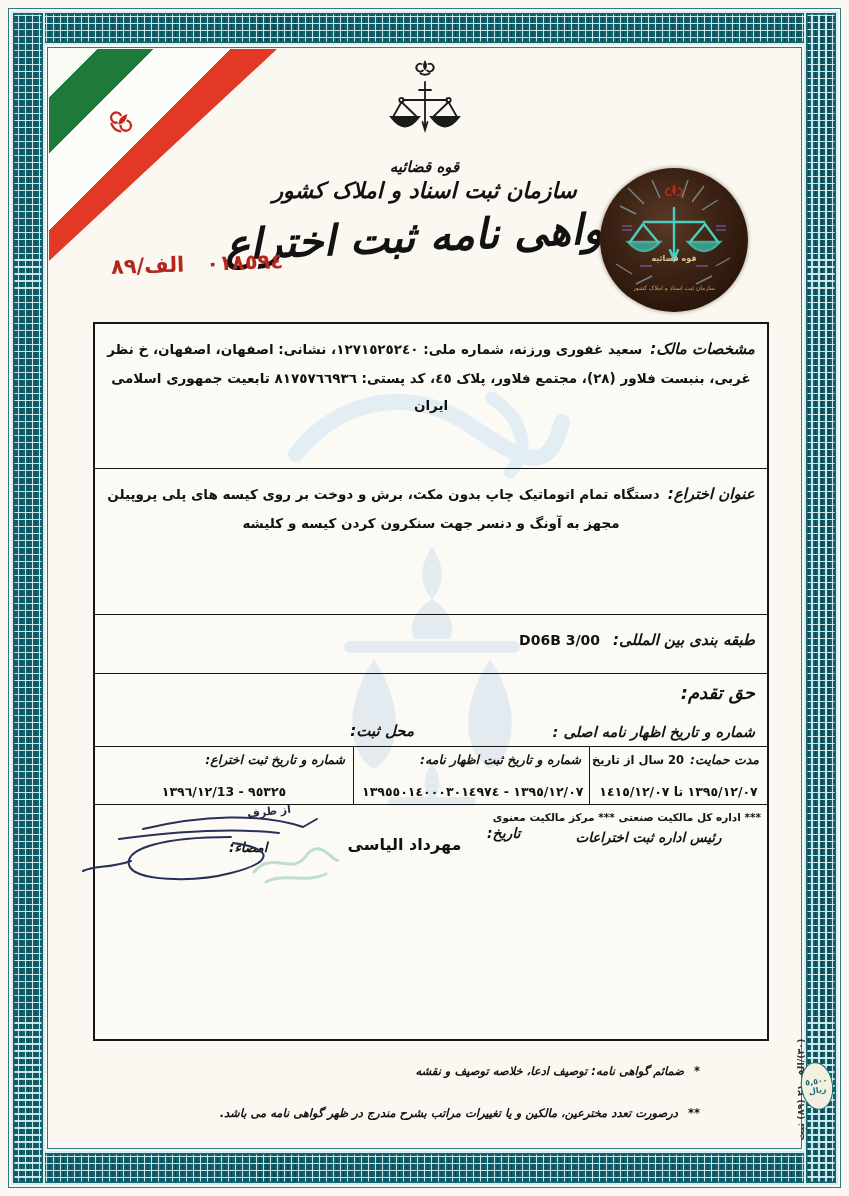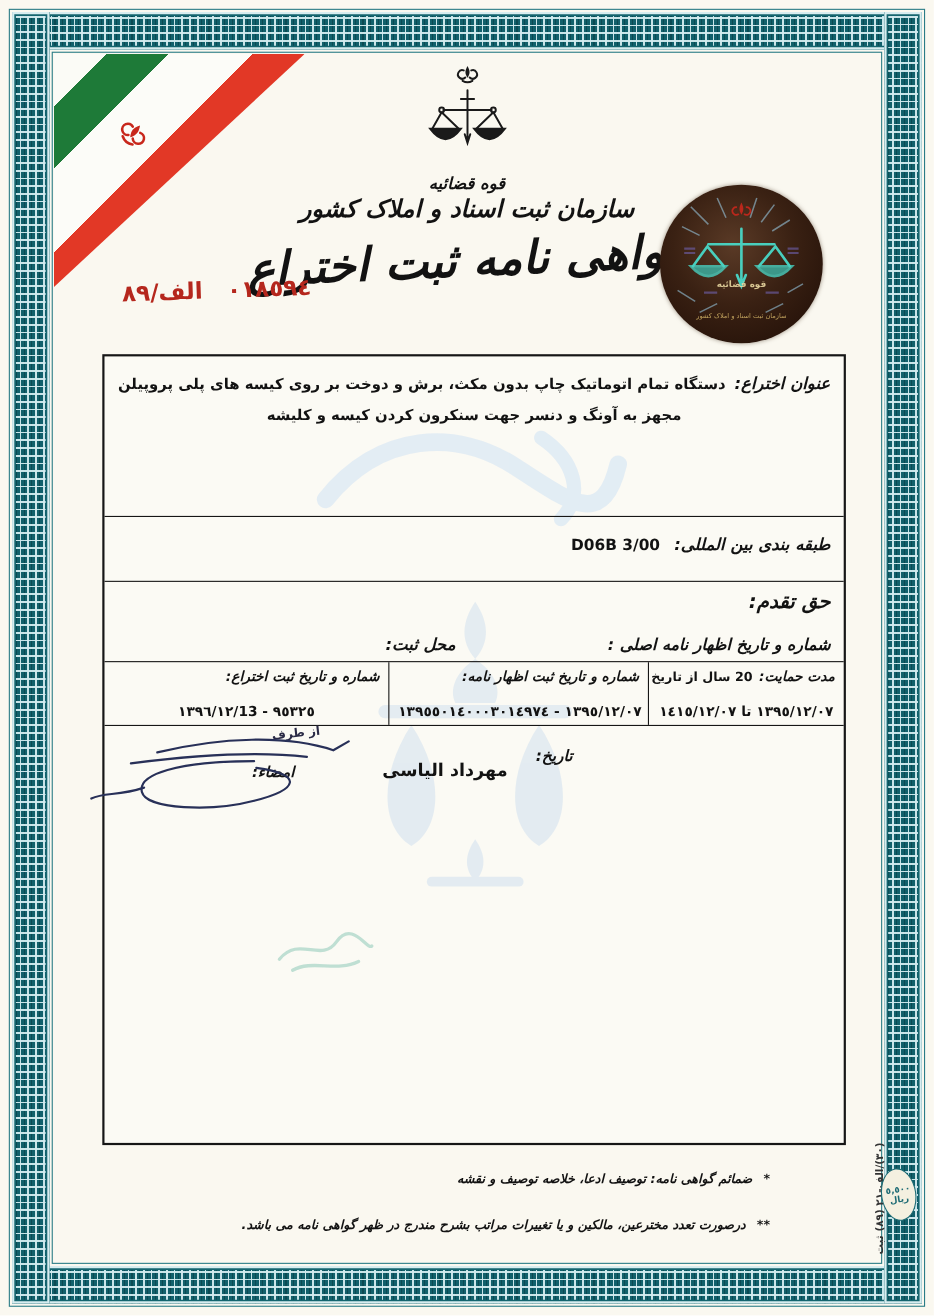--- a/index.html
+++ b/index.html
@@ -187,20 +187,25 @@
       <g stroke="#7b6fd0" stroke-width="2" opacity="0.5">
         <path d="M22 58 h10 M22 62 h10 M116 58 h10 M116 62 h10 M40 98 h12 M96 98 h12"></path>
       </g>
     </svg>
     <div class="seal-center">قوه قضائیه</div>
     <div class="seal-rim">سازمان ثبت اسناد و املاک کشور</div>
   </div>
 
   <div class="docbox">
 
+    <div class="row r-owner">
+      <div class="sec">
+        <span class="sec-label">مشخصات مالک:</span><span>سعید غفوری ورزنه، شماره ملی: ١٢٧١٥٢٥٢٤٠، نشانی: اصفهان، اصفهان، خ نظر غربی، بنبست فلاور (٢٨)، مجتمع فلاور، پلاک ٤٥، کد پستی: ٨١٧٥٧٦٦٩٣٦ تابعیت جمهوری اسلامی ایران</span>
+      </div>
+    </div>
 
 
     <div class="row r-invention">
       <div class="sec">
         <span class="sec-label">عنوان اختراع:</span><span>دستگاه تمام اتوماتیک چاپ بدون مکث، برش و دوخت بر روی کیسه های پلی پروپیلن مجهز به آونگ و دنسر جهت سنکرون کردن کیسه و کلیشه</span>
       </div>
     </div>
 
     <div class="row r-class">
       <div class="class-line">
@@ -227,20 +232,29 @@
         <div class="lbl">شماره و تاریخ ثبت اظهار نامه:</div>
         <div class="val ltr">١٣٩٥/١٢/٠٧ - ١٣٩٥٥٠١٤٠٠٠٣٠١٤٩٧٤</div>
       </div>
       <div class="cell c-patent">
         <div class="lbl">شماره و تاریخ ثبت اختراع:</div>
         <div class="val ltr">١٣٩٦/١٢/13 - ٩٥٣٢٥</div>
       </div>
     </div>
 
     <div class="row">
+      <div class="sig-right">
+        <div class="office-line">
+          <span>***</span>
+          <span>اداره کل مالکیت صنعتی</span>
+          <span>***</span>
+          <span>مرکز مالکیت معنوی</span>
+        </div>
+        <div class="chief-line">رئیس اداره ثبت اختراعات</div>
+      </div>
       <div class="signer">مهرداد الیاسی</div>
       <div class="date-label">تاریخ:</div>
       <div class="sign-label">امضاء:</div>
       <div class="hand-note">از طرف</div>
       <svg class="sig-svg" width="252" height="82" viewBox="0 0 252 82">
         <g stroke="#283058" fill="none" stroke-width="2" stroke-linecap="round">
           <path d="M236 16 L222 24 C180 10 120 12 62 26"></path>
           <path d="M198 30 C144 24 84 30 38 36"></path>
           <path d="M150 34 C80 34 44 46 48 62 C52 78 112 80 150 70 C190 60 196 46 152 40"></path>
           <path d="M50 58 C26 66 14 62 2 68"></path>

